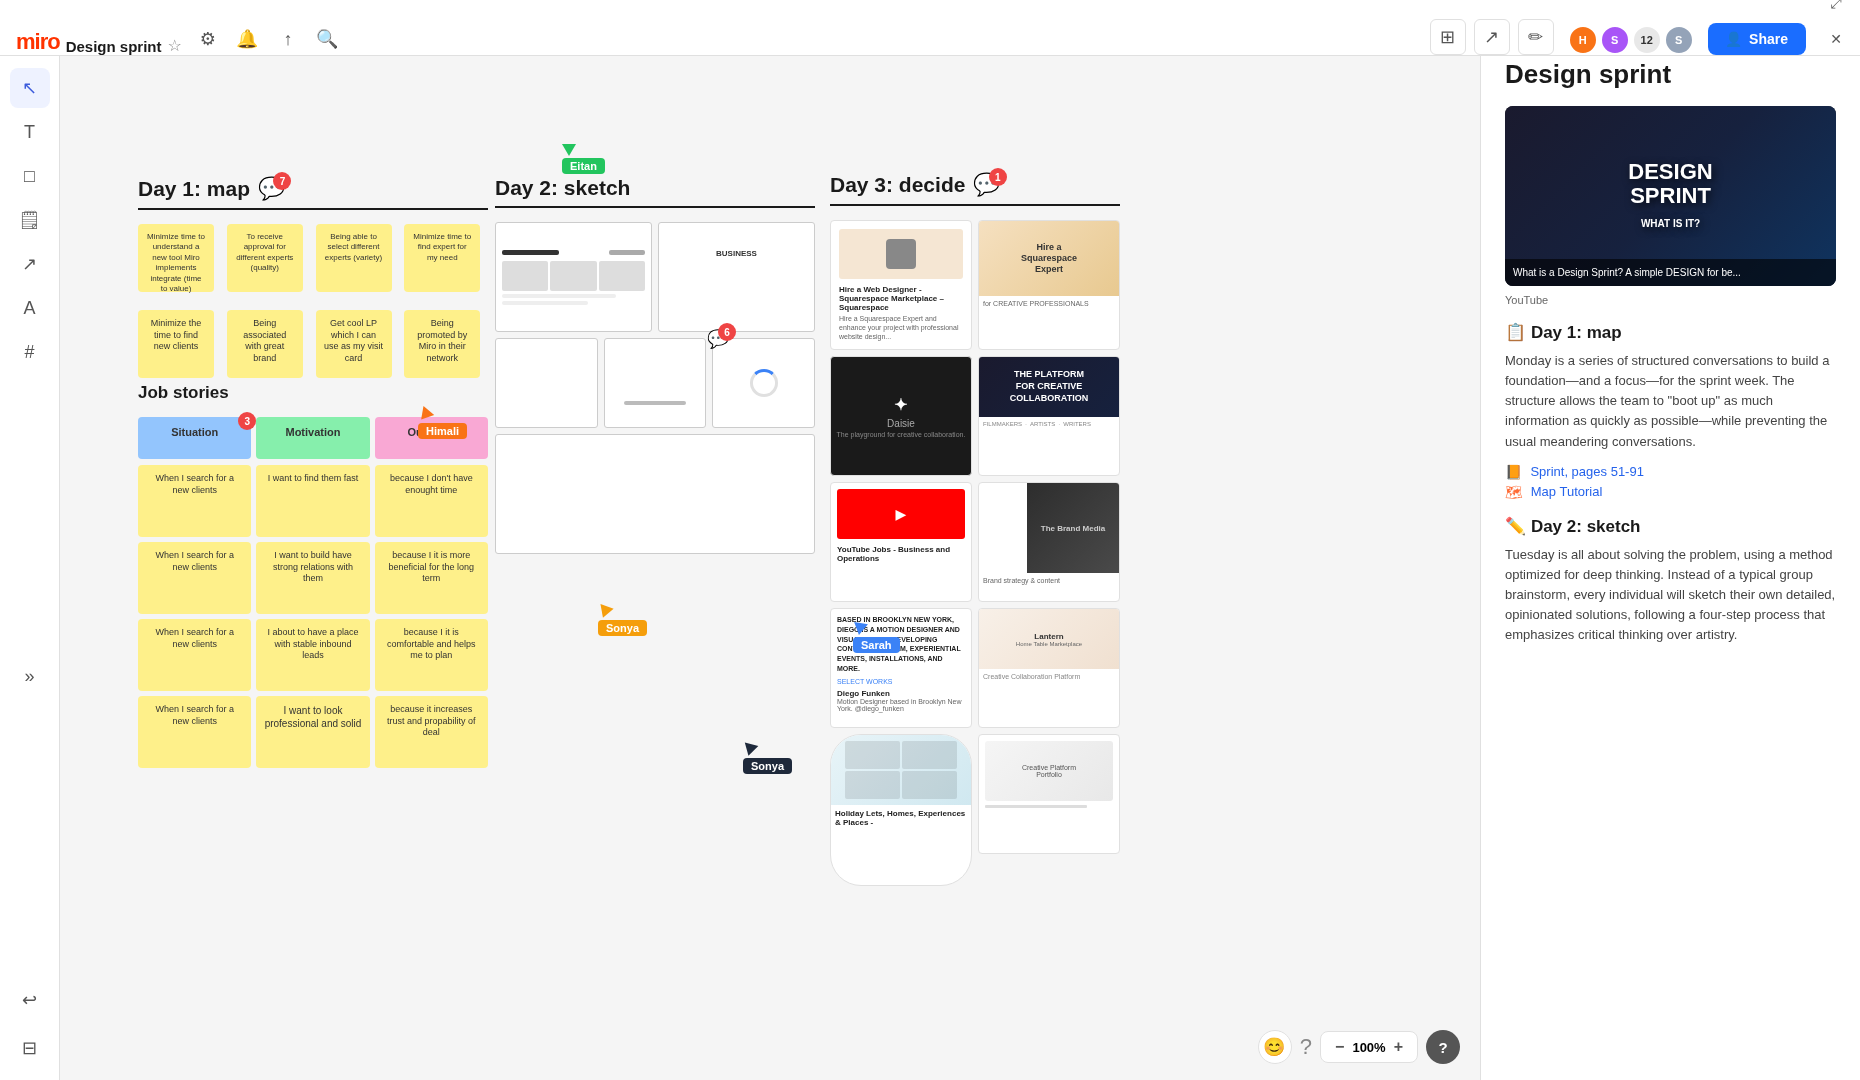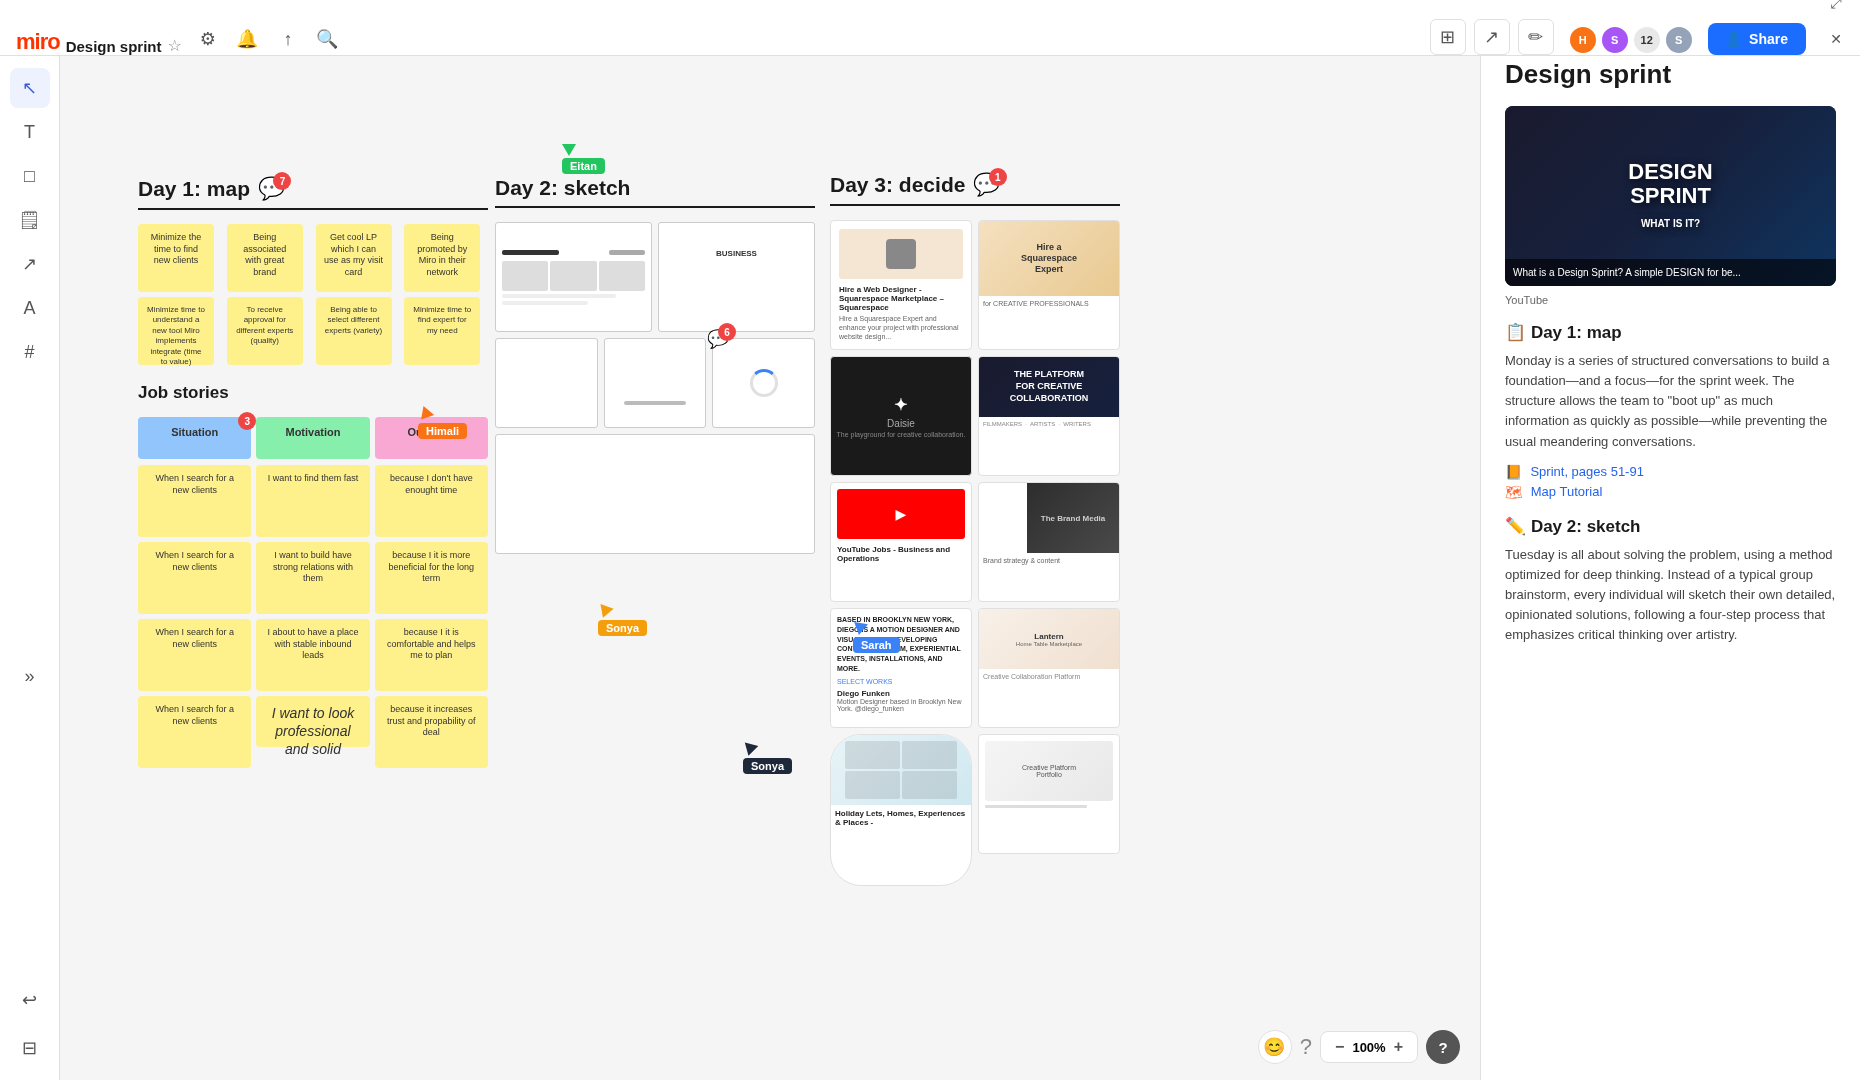--- a/index.html
+++ b/index.html
@@ -233,34 +233,34 @@
       <div style="display:flex;align-items:center;gap:8px;margin-bottom:6px;">
         <span style="font-size:21px;font-weight:700;color:#1a1a1a;">Day 1: map</span>
 
         <div style="position:relative;display:inline-block;">
           <span style="font-size:22px;color:#555;">💬</span>
           <span class="badge" style="top:-4px;right:-6px;">7</span>
         </div>
       </div>
       <div style="border-bottom:2px solid #1a1a1a;margin-bottom:14px;"></div>
 
+      <div style="display:grid;grid-template-columns:repeat(4,1fr);gap:5px;margin-bottom:18px;">
+        <div class="sticky sticky-yellow" style="width:76px;height:68px;font-size:8px;">Minimize time to understand a new tool Miro implements integrate (time to value)</div>
+        <div class="sticky sticky-yellow" style="width:76px;height:68px;font-size:8px;">To receive approval for different experts (quality)</div>
+        <div class="sticky sticky-yellow" style="width:76px;height:68px;font-size:8px;">Being able to select different experts (variety)</div>
+        <div class="sticky sticky-yellow" style="width:76px;height:68px;font-size:8px;">Minimize time to find expert for my need</div>
+      </div>
+
       <div style="display:grid;grid-template-columns:repeat(4,1fr);gap:5px;margin-bottom:5px;">
         <div class="sticky sticky-yellow" style="width:76px;height:68px;font-size:9px;">Minimize the time to find new clients</div>
         <div class="sticky sticky-yellow" style="width:76px;height:68px;font-size:9px;">Being associated with great brand</div>
         <div class="sticky sticky-yellow" style="width:76px;height:68px;font-size:9px;">Get cool LP which I can use as my visit card</div>
         <div class="sticky sticky-yellow" style="width:76px;height:68px;font-size:9px;">Being promoted by Miro in their network</div>
       </div>
 
-      <div style="display:grid;grid-template-columns:repeat(4,1fr);gap:5px;margin-bottom:18px;">
-        <div class="sticky sticky-yellow" style="width:76px;height:68px;font-size:8px;">Minimize time to understand a new tool Miro implements integrate (time to value)</div>
-        <div class="sticky sticky-yellow" style="width:76px;height:68px;font-size:8px;">To receive approval for different experts (quality)</div>
-        <div class="sticky sticky-yellow" style="width:76px;height:68px;font-size:8px;">Being able to select different experts (variety)</div>
-        <div class="sticky sticky-yellow" style="width:76px;height:68px;font-size:8px;">Minimize time to find expert for my need</div>
-      </div>
-
       <div style="font-size:17px;font-weight:700;color:#1a1a1a;margin-bottom:14px;">Job stories</div>
 
       <div style="display:grid;grid-template-columns:repeat(3,1fr);gap:5px;margin-bottom:6px;">
         <div class="sticky sticky-blue" style="height:42px;font-size:11px;font-weight:700;position:relative;">
           Situation
           <span class="badge" style="top:-5px;right:-5px;">3</span>
         </div>
         <div class="sticky sticky-green" style="height:42px;font-size:11px;font-weight:700;">Motivation</div>
         <div class="sticky sticky-pink" style="height:42px;font-size:11px;font-weight:700;">Outcome</div>
       </div>
@@ -280,21 +280,21 @@
         </div>
 
         <div style="display:grid;grid-template-columns:repeat(3,1fr);gap:5px;">
           <div class="sticky sticky-yellow" style="height:72px;font-size:9px;">When I search for a new clients</div>
           <div class="sticky sticky-yellow" style="height:72px;font-size:9px;">I about to have a place with stable inbound leads</div>
           <div class="sticky sticky-yellow" style="height:72px;font-size:9px;">because I it is comfortable and helps me to plan</div>
         </div>
 
         <div style="display:grid;grid-template-columns:repeat(3,1fr);gap:5px;">
           <div class="sticky sticky-yellow" style="height:72px;font-size:9px;">When I search for a new clients</div>
-          <div class="sticky sticky-yellow" style="height:51px;font-size:14px;font-style:italic;">I want to look professional and solid</div>
+          <div class="sticky sticky-yellow" style="height:72px;font-size:10px;">I want to look professional and solid</div>
           <div class="sticky sticky-yellow" style="height:72px;font-size:9px;">because it increases trust and propability of deal</div>
         </div>
       </div>
     </div>
 
     <div style="position:absolute; top:120px; left:435px; width:320px;">
       <div style="display:flex;align-items:center;gap:8px;margin-bottom:6px;">
         <span style="font-size:21px;font-weight:700;color:#1a1a1a;">Day 2: sketch</span>
       </div>
       <div style="border-bottom:2px solid #1a1a1a;margin-bottom:14px;"></div>
@@ -420,21 +420,21 @@
           </div>
         </div>
 
         <div class="thumb" style="height:120px;padding:6px;">
           <div style="height:50px;background:#ff0000;border-radius:3px;margin-bottom:6px;display:flex;align-items:center;justify-content:center;">
             <div style="color:#fff;font-size:14px;">▶</div>
           </div>
           <div style="font-size:8px;font-weight:700;color:#222;margin-bottom:8px;">YouTube Jobs - Business and Operations</div>
         </div>
         <div class="thumb" style="height:120px;overflow:hidden;">
-          <div style="height:70px;background:linear-gradient(135deg,#2d2d2d,#4a4a4a);display:flex;align-items:center;justify-content:center;margin-left:48px;">
+          <div style="height:90px;background:linear-gradient(135deg,#2d2d2d,#4a4a4a);display:flex;align-items:center;justify-content:center;margin-left:48px;">
             <div style="font-size:8px;color:#ccc;text-align:center;font-weight:600;">The Brand Media</div>
           </div>
           <div style="padding:4px;font-size:7px;color:#666;">Brand strategy &amp; content</div>
         </div>
 
         <div class="thumb" style="height:120px;padding:6px;">
           <div style="font-size:7px;font-weight:700;color:#222;line-height:1.4;margin-bottom:4px;">BASED IN BROOKLYN NEW YORK, DIEGO IS A MOTION DESIGNER AND VISUAL ARTIST DEVELOPING CONTENT FOR FILM, EXPERIENTIAL EVENTS, INSTALLATIONS, AND MORE.</div>
           <div style="font-size:7px;color:#3b82f6;">SELECT WORKS</div>
           <div style="font-size:8px;font-weight:700;color:#222;margin-top:4px;">Diego Funken</div>
           <div style="font-size:7px;color:#666;">Motion Designer based in Brooklyn New York. @diego_funken</div>

